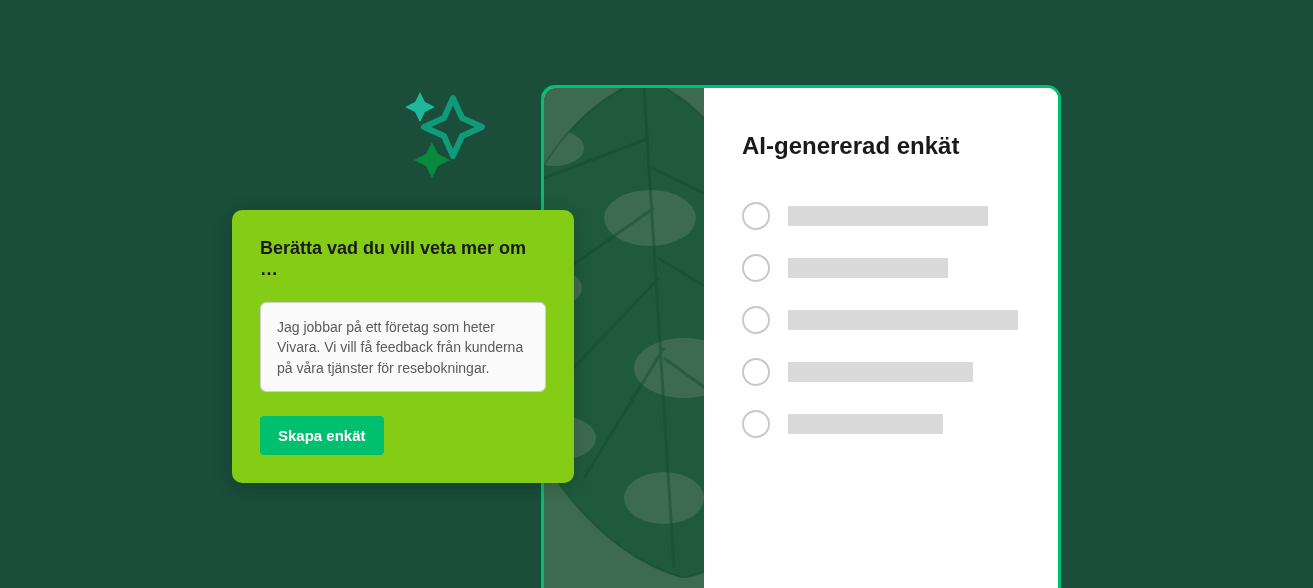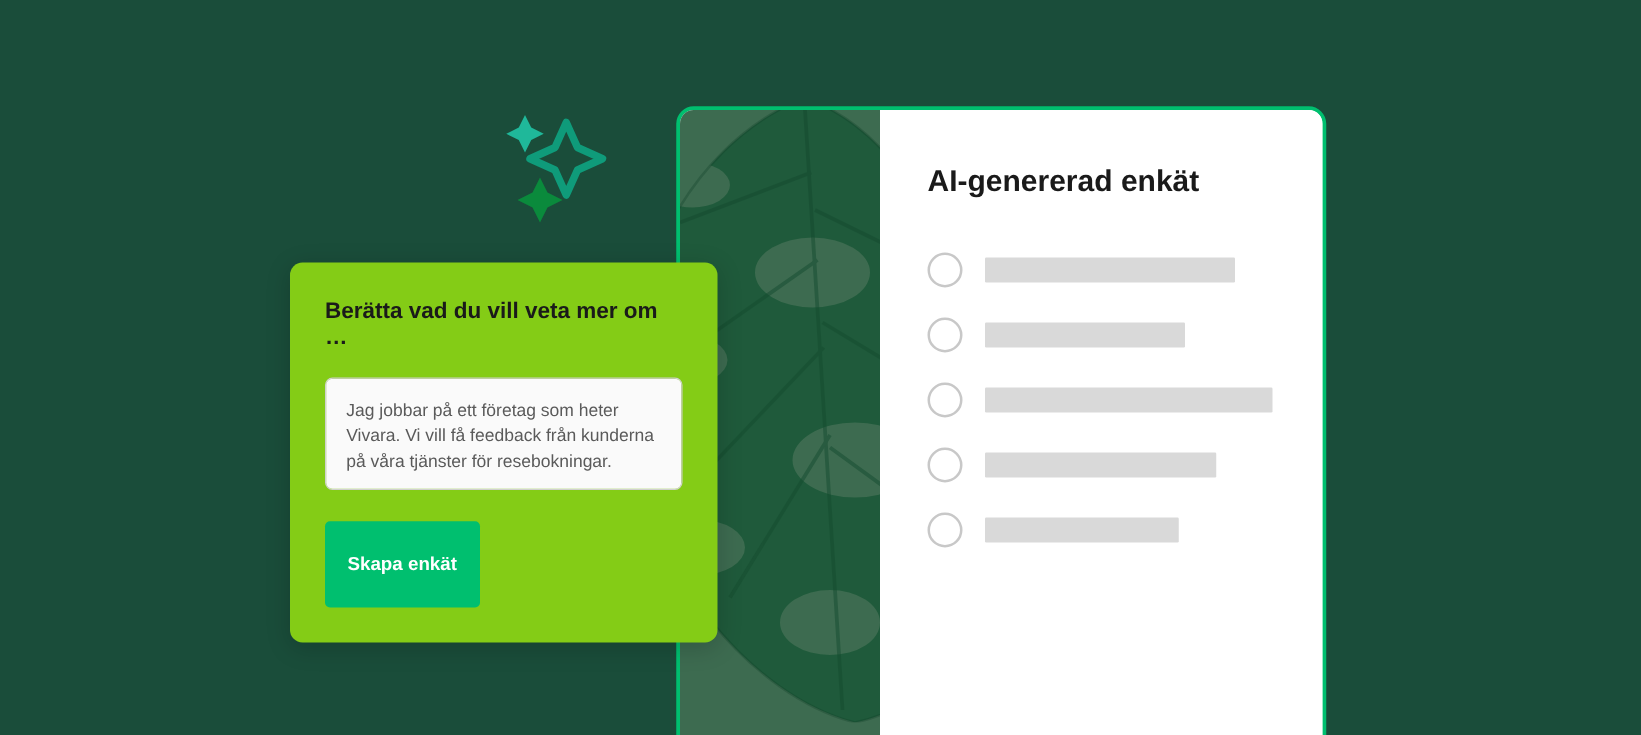--- a/index.html
+++ b/index.html
@@ -51,21 +51,21 @@
     resize: none;
     min-height: 90px;
     font-family: inherit;
   }
   .create-btn {
     margin-top: 20px;
     background: #00bf6f;
     color: #ffffff;
     border: none;
     border-radius: 4px;
-    padding: 26px 18px;
+    padding: 11px 18px;
     font-size: 15px;
     font-weight: 600;
     cursor: pointer;
   }
 
   
   .preview-card {
     position: absolute;
     left: 541px;
     top: 85px;

